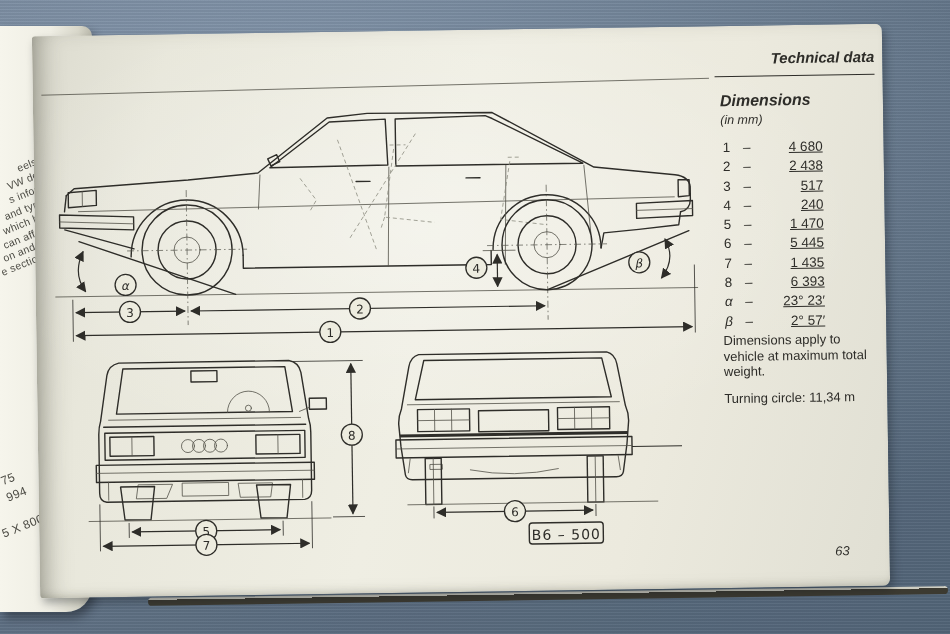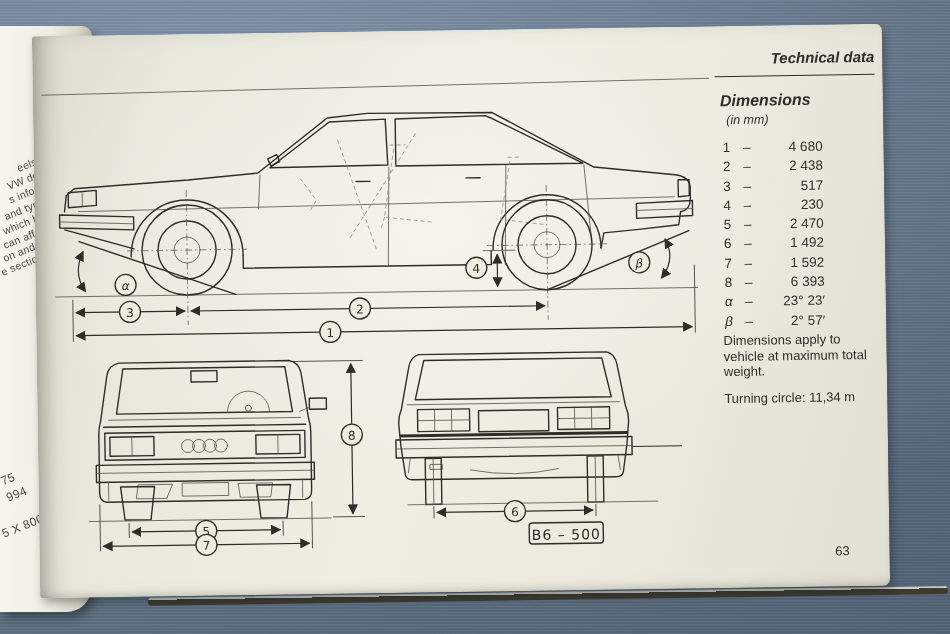--- a/index.html
+++ b/index.html
@@ -46,29 +46,29 @@
       inset 0 -6px 10px -6px rgba(90,90,75,.35),
       3px 5px 9px rgba(20,25,32,.35);
     color:#2e2d29;
   }
   .hdr{
     position:absolute;left:682px;top:24px;width:160px;text-align:right;
     font-size:15px;font-weight:bold;font-style:italic;
     padding-bottom:9px;border-bottom:1.6px solid #2e2d29;
   }
   .dims-title{position:absolute;left:687px;top:66px;font-size:16px;font-weight:bold;font-style:italic;}
-  .dims-unit{position:absolute;left:687px;top:87px;font-size:12.5px;font-style:italic;margin-left:6px;}
+  .dims-unit{position:absolute;left:687px;top:87px;font-size:12.5px;font-style:italic;}
   .dim-list{position:absolute;left:689px;top:114px;width:100px;}
   .dim-row{display:flex;height:19.3px;font-size:13.5px;align-items:baseline;}
   .dim-row .lb{width:15px;}
   .dim-row .sep{width:18px;text-align:center;}
-  .dim-row .vl{flex:1;text-align:right;}
+  .dim-row .vl{flex:1;text-align:right;text-decoration:underline;}
   .note{position:absolute;left:687px;top:307px;width:150px;font-size:13px;line-height:15.5px;}
   .turning{position:absolute;left:687px;top:365px;width:170px;font-size:13px;}
-  .pageno{position:absolute;left:770px;top:519px;width:40px;text-align:right;font-size:13px;}
+  .pageno{position:absolute;left:770px;top:519px;width:40px;text-align:right;font-size:13px;font-style:italic;}
   #diagram{position:absolute;left:4px;top:48px;}
   
   .c  {fill:none;stroke:#2e2d29;stroke-width:1.4;stroke-linejoin:round;stroke-linecap:round;}
   .t  {fill:none;stroke:#53524a;stroke-width:.8;stroke-linejoin:round;stroke-linecap:round;}
   .f  {fill:none;stroke:#8d8c80;stroke-width:.8;stroke-dasharray:4 3;}
   .ax {fill:none;stroke:#53524a;stroke-width:.7;stroke-dasharray:7 3 1.5 3;}
   .dim{fill:none;stroke:#2e2d29;stroke-width:1.2;}
   .ext{fill:none;stroke:#2e2d29;stroke-width:.8;}
   .mk circle{fill:#edecdf;stroke:#2e2d29;stroke-width:1.3;}
   .mk text{font-family:"DejaVu Sans",sans-serif;font-size:12px;fill:#2e2d29;text-anchor:middle;dominant-baseline:central;}
@@ -116,36 +116,36 @@
         <span class="vl">2 438</span>
       </div>
     <div class="dim-row">
         <span class="lb">3</span>
         <span class="sep">–</span>
         <span class="vl">517</span>
       </div>
     <div class="dim-row">
         <span class="lb">4</span>
         <span class="sep">–</span>
-        <span class="vl">230</span>
+        <span class="vl">240</span>
       </div>
     <div class="dim-row">
         <span class="lb">5</span>
         <span class="sep">–</span>
-        <span class="vl">2 470</span>
+        <span class="vl">1 470</span>
       </div>
     <div class="dim-row">
         <span class="lb">6</span>
         <span class="sep">–</span>
-        <span class="vl">1 492</span>
+        <span class="vl">5 445</span>
       </div>
     <div class="dim-row">
         <span class="lb">7</span>
         <span class="sep">–</span>
-        <span class="vl">1 592</span>
+        <span class="vl">1 435</span>
       </div>
     <div class="dim-row">
         <span class="lb">8</span>
         <span class="sep">–</span>
         <span class="vl">6 393</span>
       </div>
     <div class="dim-row">
         <span class="lb" style="font-style:italic">α</span>
         <span class="sep">–</span>
         <span class="vl">23° 23′</span>

